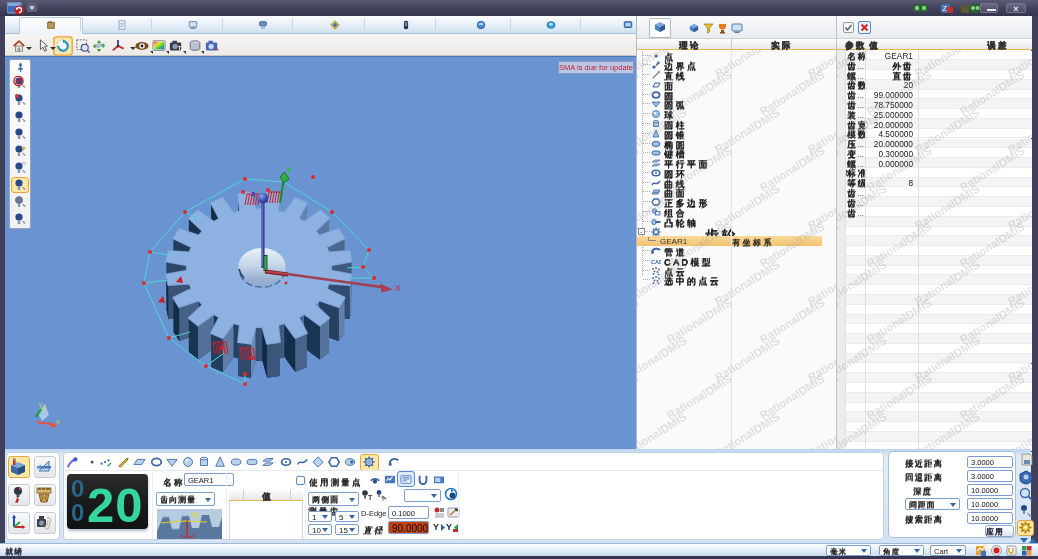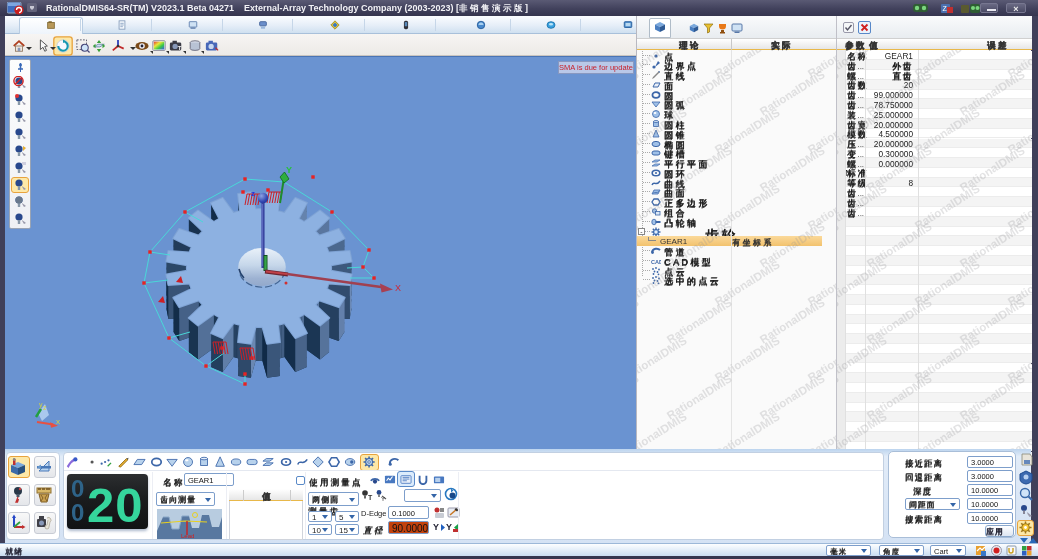--- a/index.html
+++ b/index.html
@@ -6,21 +6,20 @@
 </style></head><body>
 <div class="abs" style="left:0;top:0;width:1038px;height:16px;background:linear-gradient(#5a5a74,#41415c 55%,#35354e)">
 <svg class="abs" style="left:7px;top:2px" width="30" height="13" viewBox="0 0 30 13">
       <rect x="0" y="0" width="14" height="11" rx="1.5" fill="#3f6dbf" stroke="#9ab"></rect>
       <rect x="1" y="1" width="12" height="3" fill="#7ea6e0"></rect>
       <circle cx="12" cy="8" r="4.6" fill="#c81e1e"></circle>
       <path d="M9.5 8 a2.5 2.5 0 1 1 2.5 2.5" fill="none" stroke="#fff" stroke-width="1.3"></path>
       <rect x="20" y="1" width="10" height="9" rx="1.5" fill="#62627a"></rect>
       <path d="M23 4 h4 v2 l-2 2 l-2 -2 z" fill="#c8c8d4"></path>
     </svg>
-<div class="abs" style="left:46px;top:3px;font-size:9px;font-weight:bold;color:#f2f2f6;white-space:nowrap">RationalDMIS64-SR(TM) V2023.1 Beta 04271&nbsp;&nbsp;&nbsp; External-Array Technology Company (2003-2023) [<span style="letter-spacing:2.5px;font-size:8.5px">非销售演示版</span>]</div>
 <svg class="abs" style="left:913px;top:3px" width="72" height="11" viewBox="0 0 72 11">
       <rect x="0" y="1" width="15" height="8" rx="3" fill="#2f5d33"></rect>
       <circle cx="4" cy="5" r="2.2" fill="#7ad67e"></circle>
       <circle cx="11" cy="5" r="2.2" fill="#7ad67e"></circle>
       <rect x="28" y="1" width="9" height="9" rx="1" fill="#4a6fae"></rect>
       <text x="29.5" y="8" font-size="7" fill="#fff">Z</text>
       <rect x="34" y="4" width="6" height="6" fill="#c03030"></rect>
       <rect x="48" y="2" width="8" height="8" rx="1" fill="#5a5a30"></rect>
       <rect x="57" y="1" width="10" height="9" rx="2" fill="#2f5d33"></rect>
       <circle cx="60" cy="5" r="2" fill="#7ad67e"></circle>

